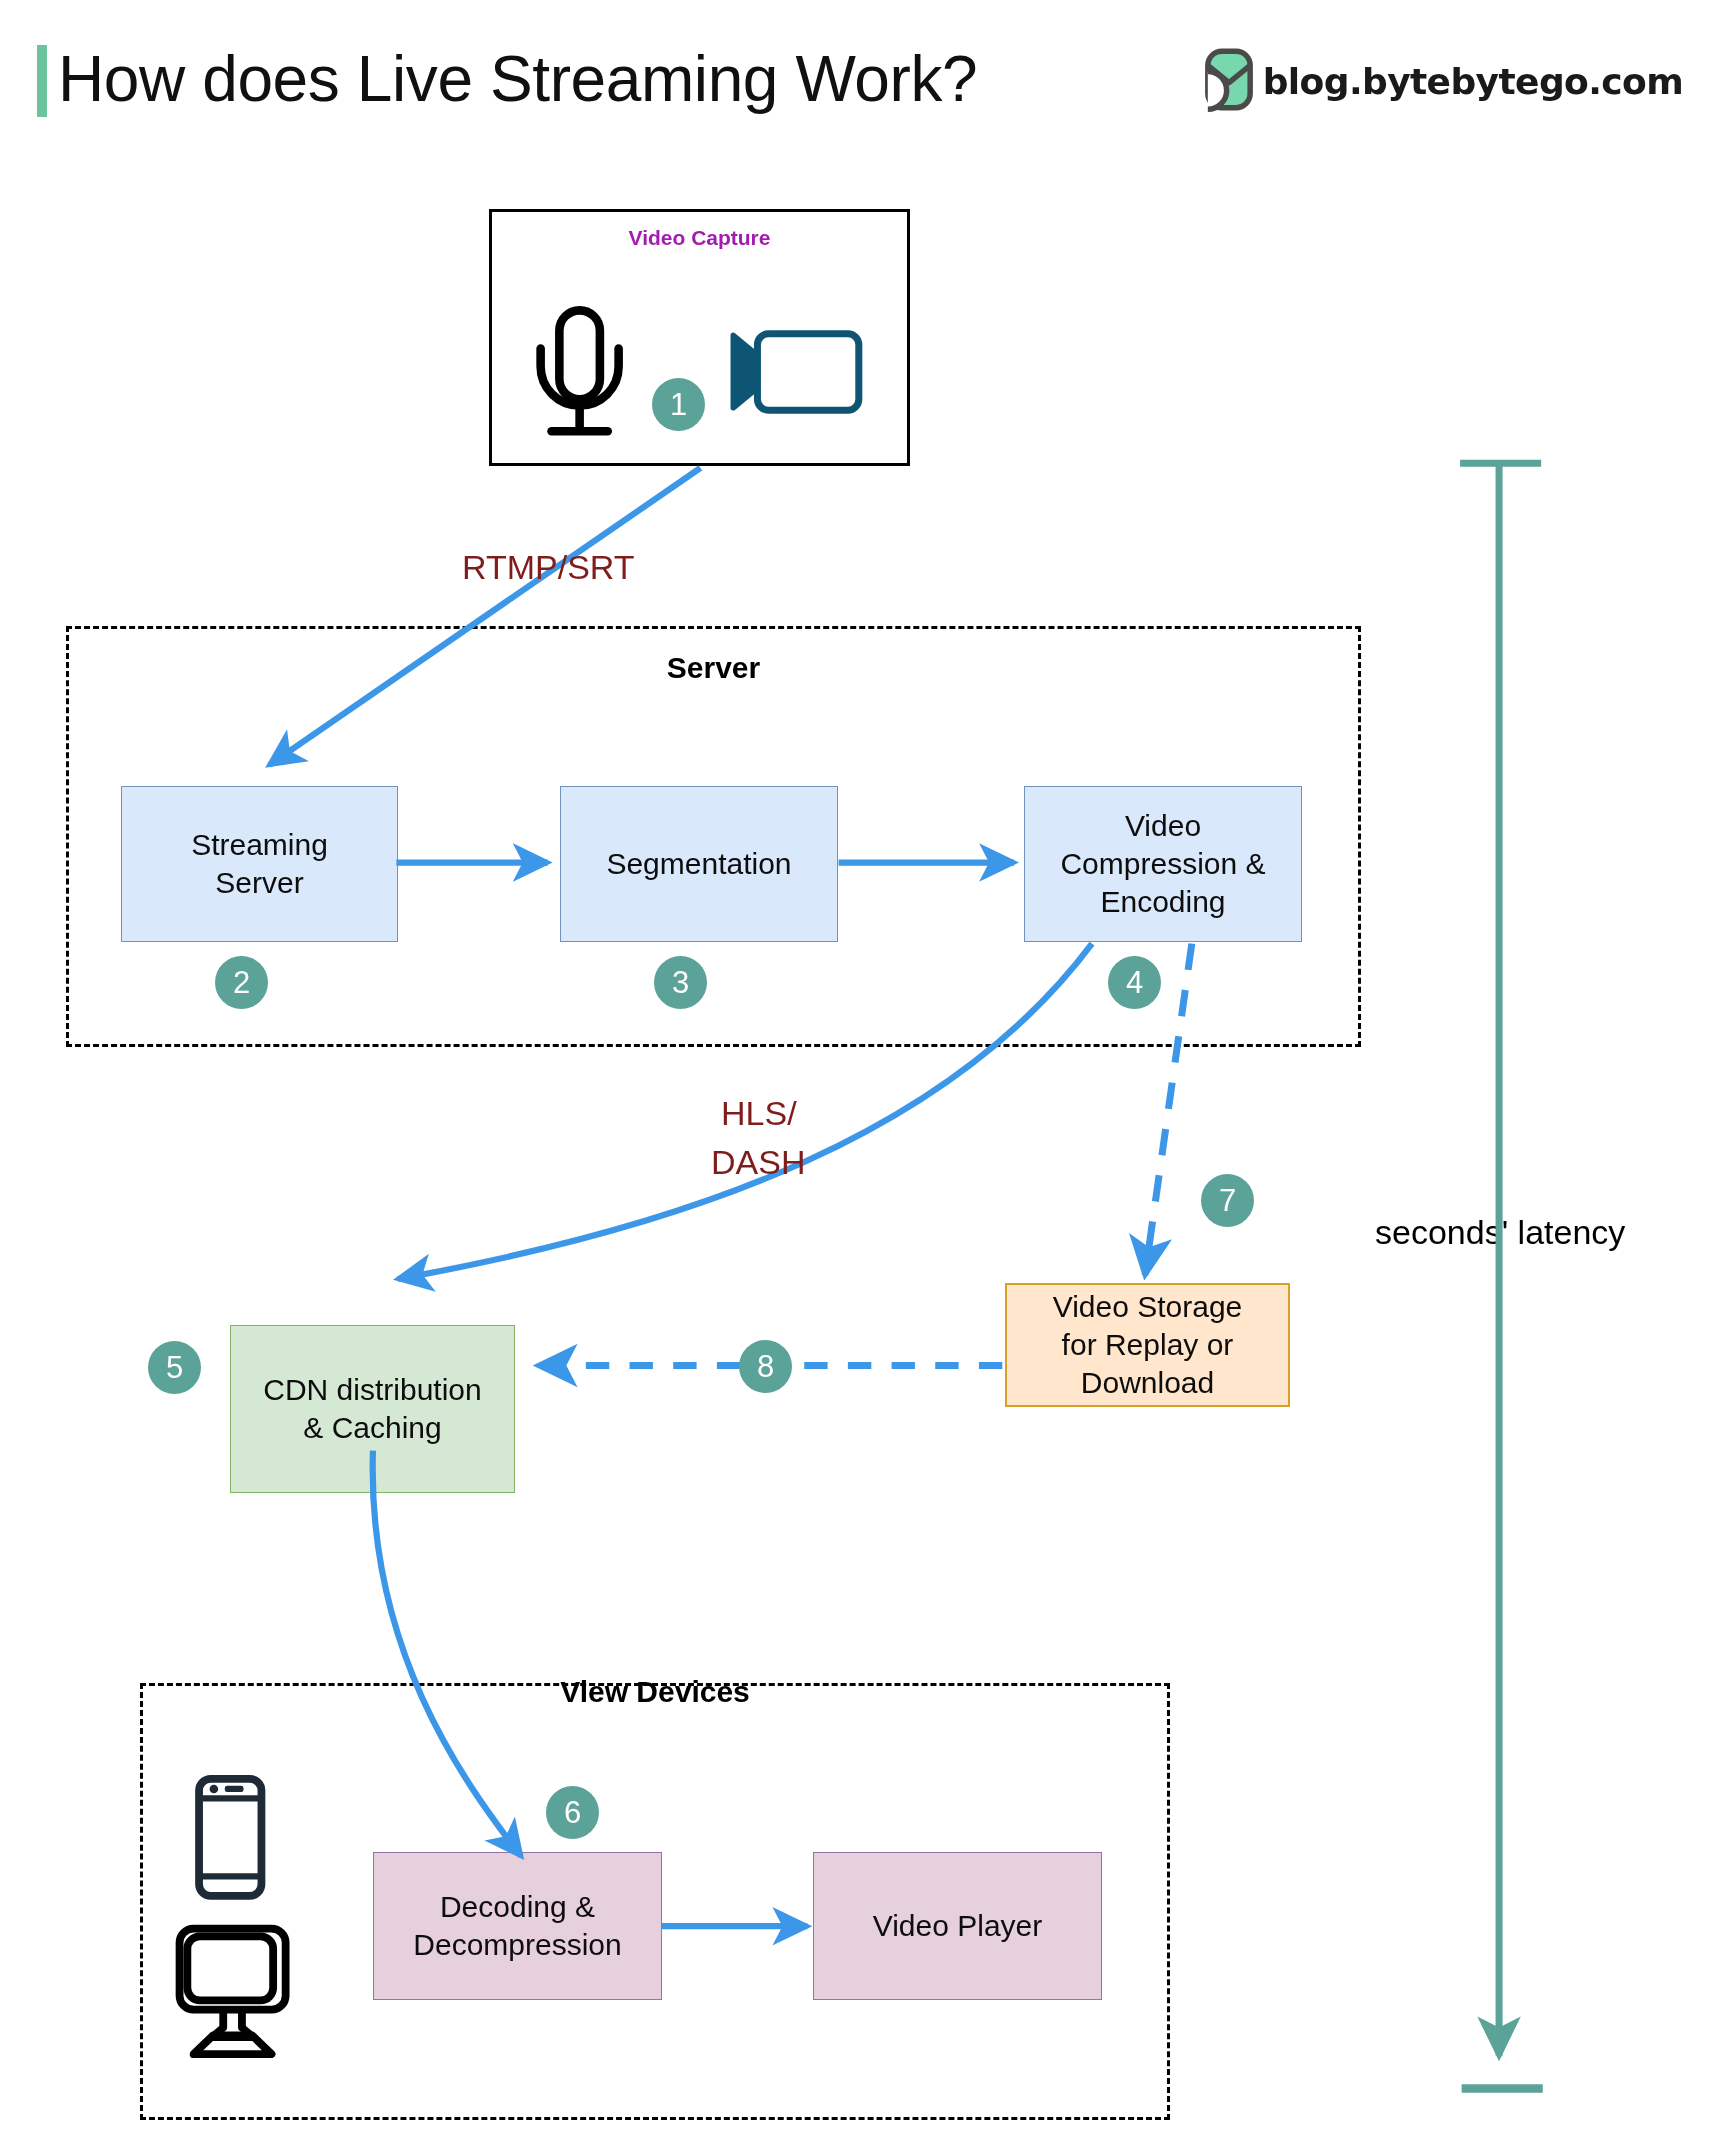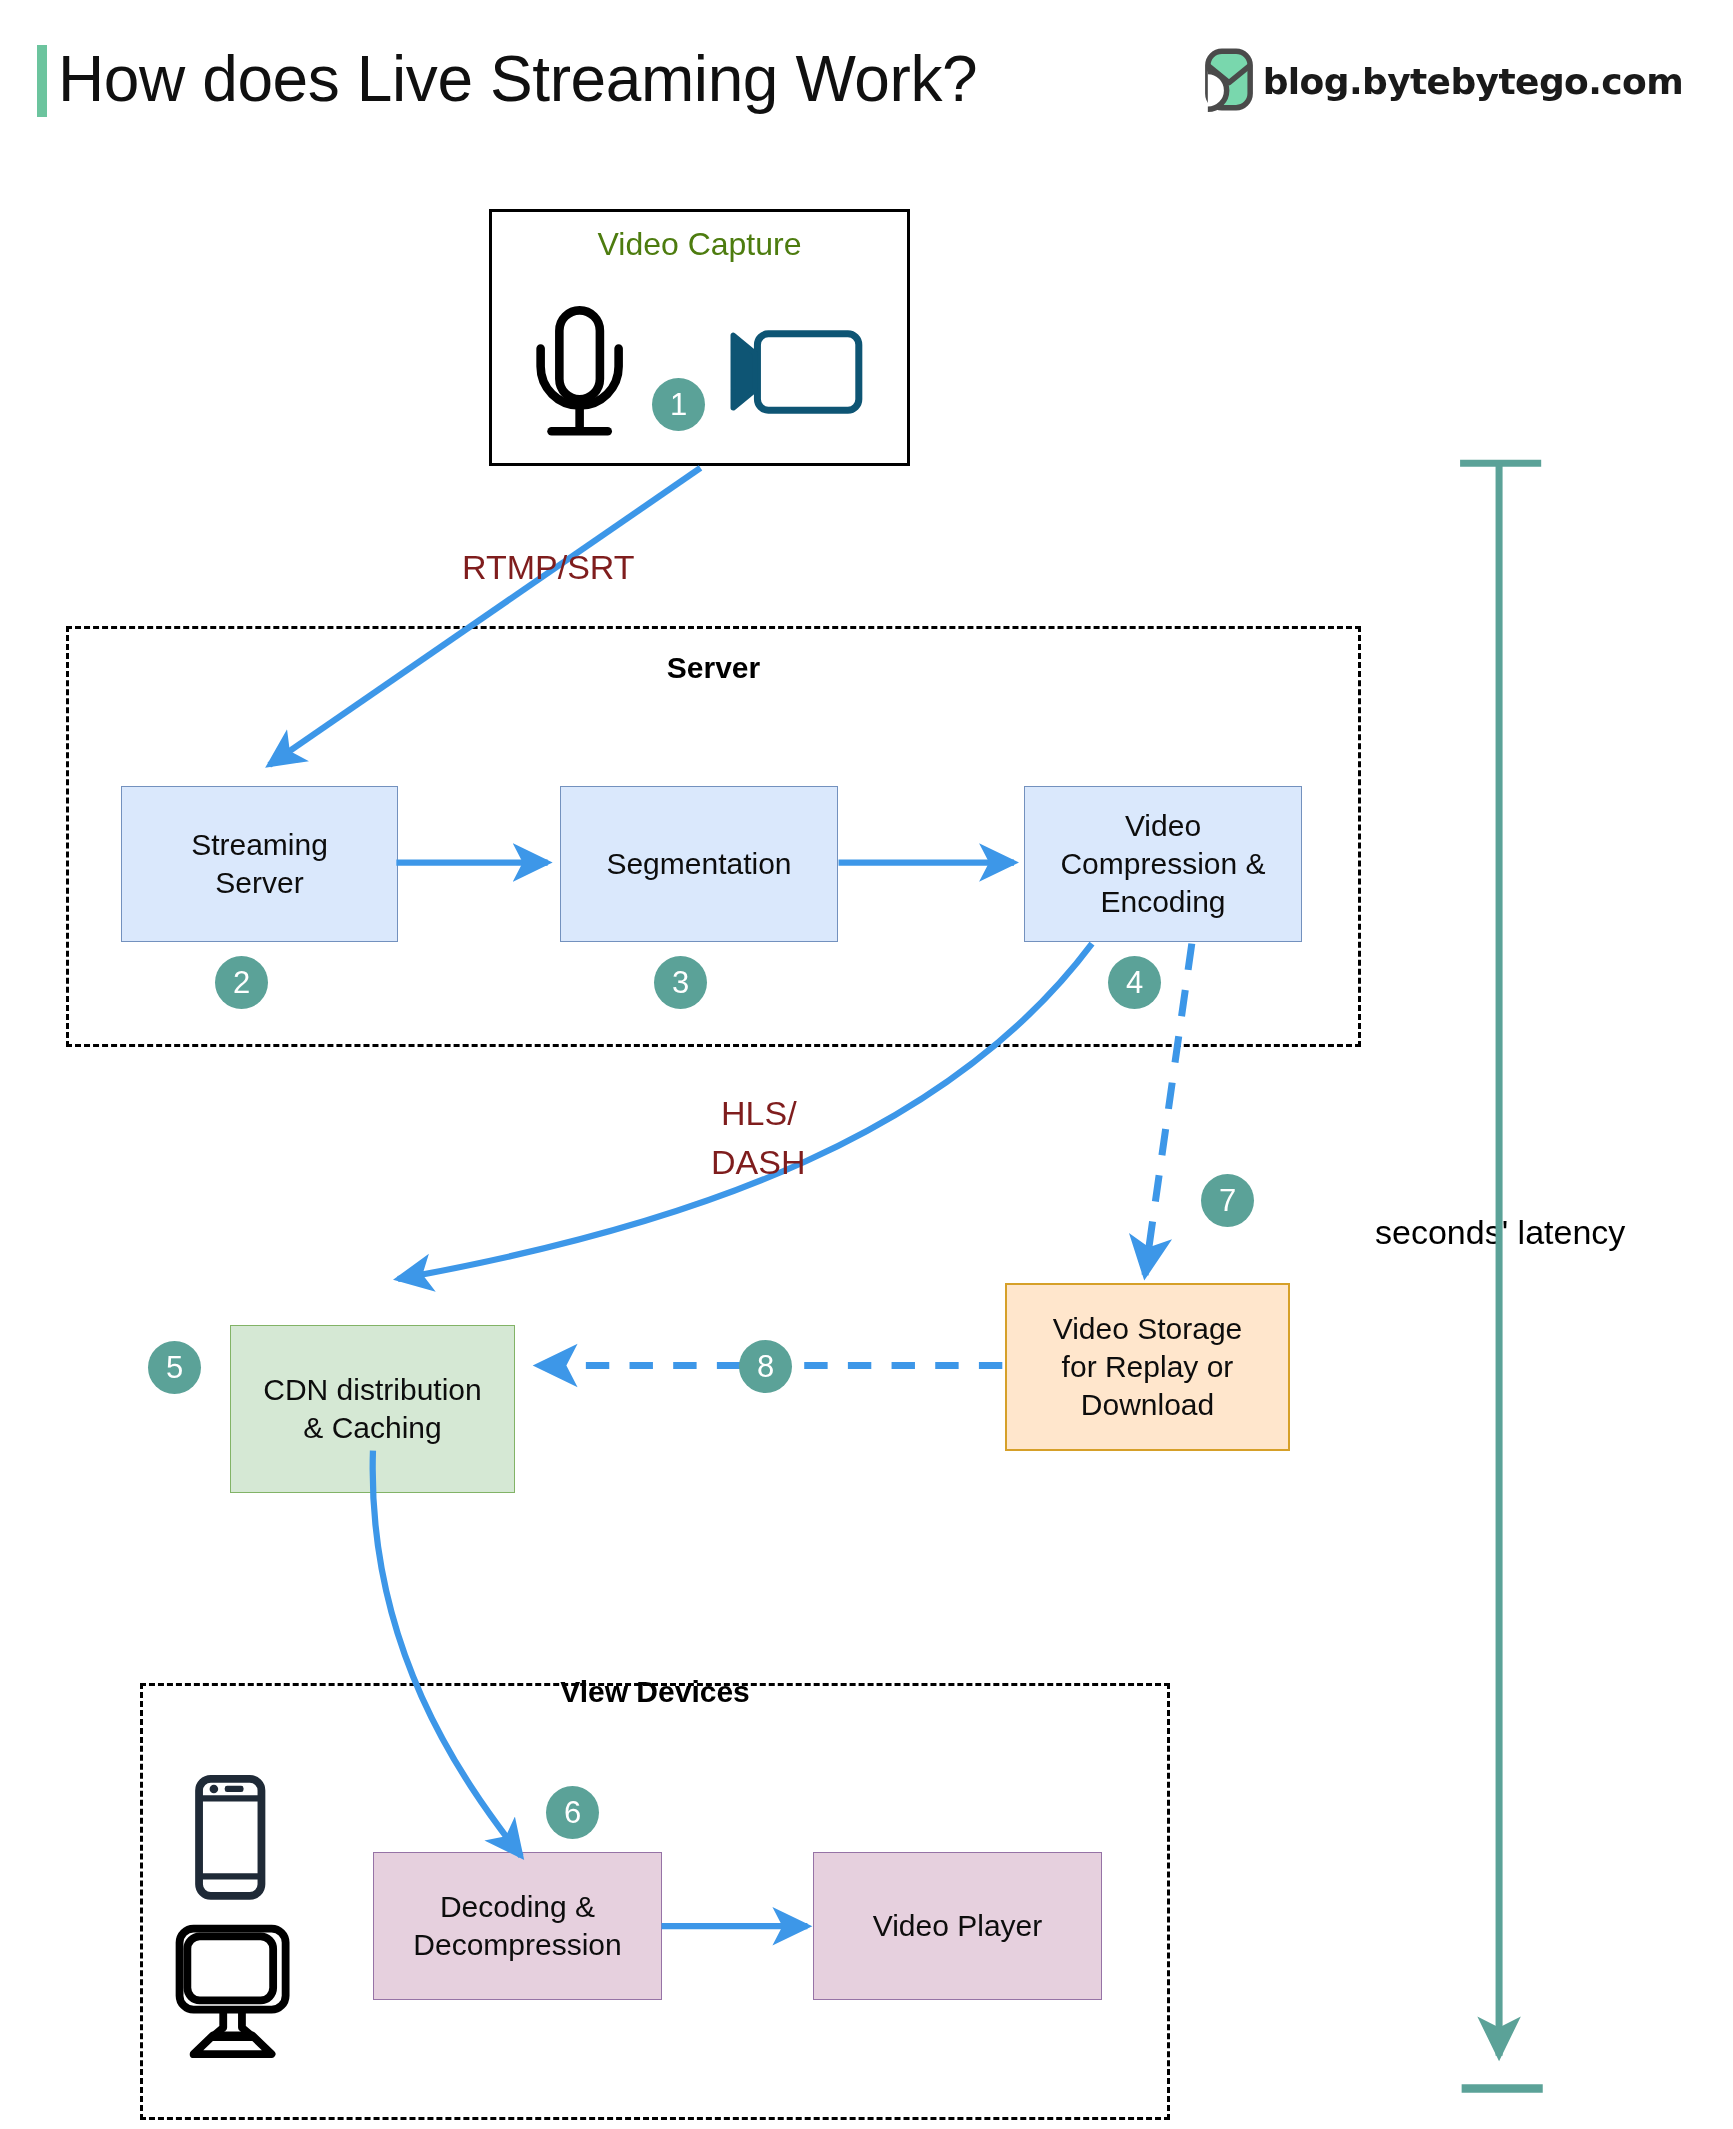--- a/index.html
+++ b/index.html
@@ -96,23 +96,23 @@
   }
 
   .capture-box {
     position: absolute;
     box-sizing: border-box;
     border: 3.9px solid #000000;
     background: #ffffff;
   }
   .capture-title {
     position: absolute;
-    font-size: 32px;
-    font-weight: 400;
-    color: #4d7c0f;
+    font-size: 21px;
+    font-weight: 700;
+    color: #a21caf;
     white-space: nowrap;
     text-align: center;
   }
 
   
   .badge {
     position: absolute;
     width: 53px;
     height: 53px;
     border-radius: 50%;
@@ -270,21 +270,21 @@
     <span>Segmentation</span>
   </div>
 
   <div class="node node-green" style="left:230px; top:1283px; width:285px; height:168px;margin-top:42px;">
     <span>
       <span>CDN distribution</span><br>
       <span>&amp; Caching</span>
     </span>
   </div>
 
-  <div class="node node-orange" style="left:1005px; top:1283px; width:285px; height:168px;">
+  <div class="node node-orange" style="left:1005px; top:1283px; width:285px; height:124px;">
     <span>
       <span>Video Storage</span><br>
       <span>for Replay or</span><br>
       <span>Download</span>
     </span>
   </div>
 
   <div class="node node-purple" style="left:373px; top:1852px; width:289px; height:148px;">
     <span>
       <span>Decoding &amp;</span><br>

